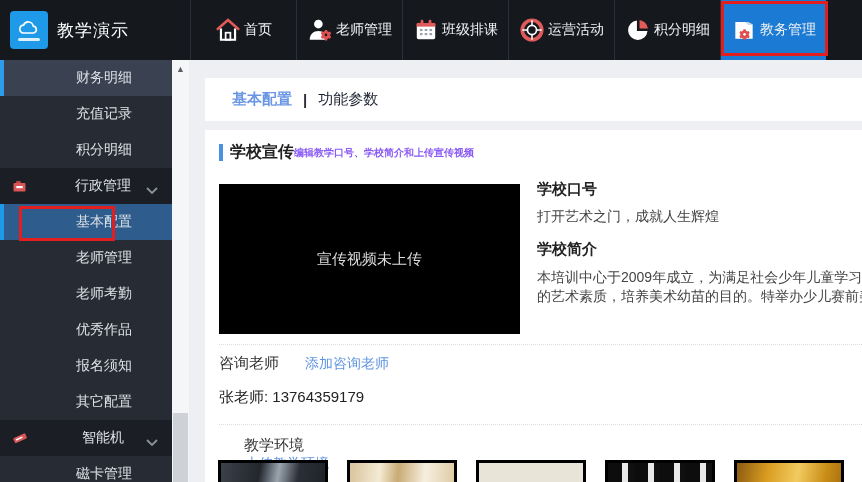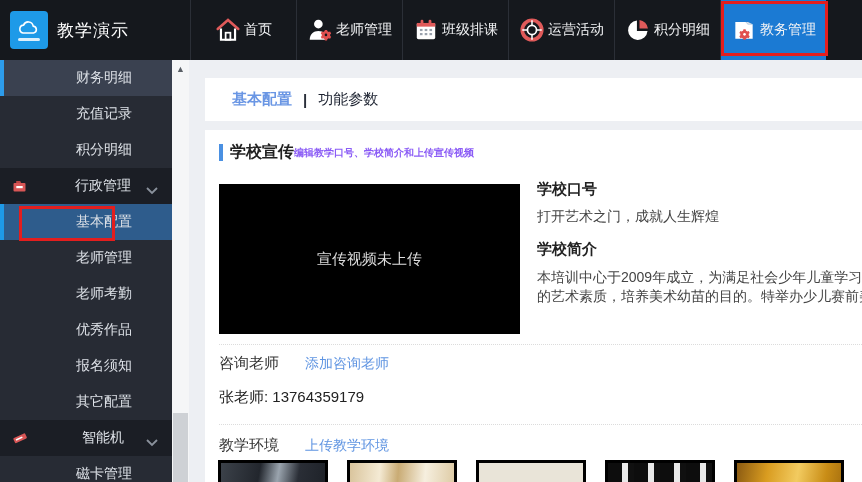--- a/index.html
+++ b/index.html
@@ -282,21 +282,21 @@
 
     <div class="plain-head consult-row" style="position:absolute;">
       <span class="plain-title">咨询老师</span>
       <span class="plain-link">添加咨询老师</span>
     </div>
 
     <div class="phone">张老师: 13764359179</div>
 
     <div class="dotted d2"></div>
 
-    <div class="plain-head env-row" style="position:absolute;">
+    <div class="plain-head env-row" style="position:absolute;flex-direction:column;">
       <span class="plain-title">教学环境</span>
       <span class="plain-link">上传教学环境</span>
     </div>
 
     <div class="thumbs">
       <div class="thumb ph1"></div>
       <div class="thumb ph2"></div>
       <div class="thumb ph3"></div>
       <div class="thumb ph4"></div>
       <div class="thumb ph5"></div>

